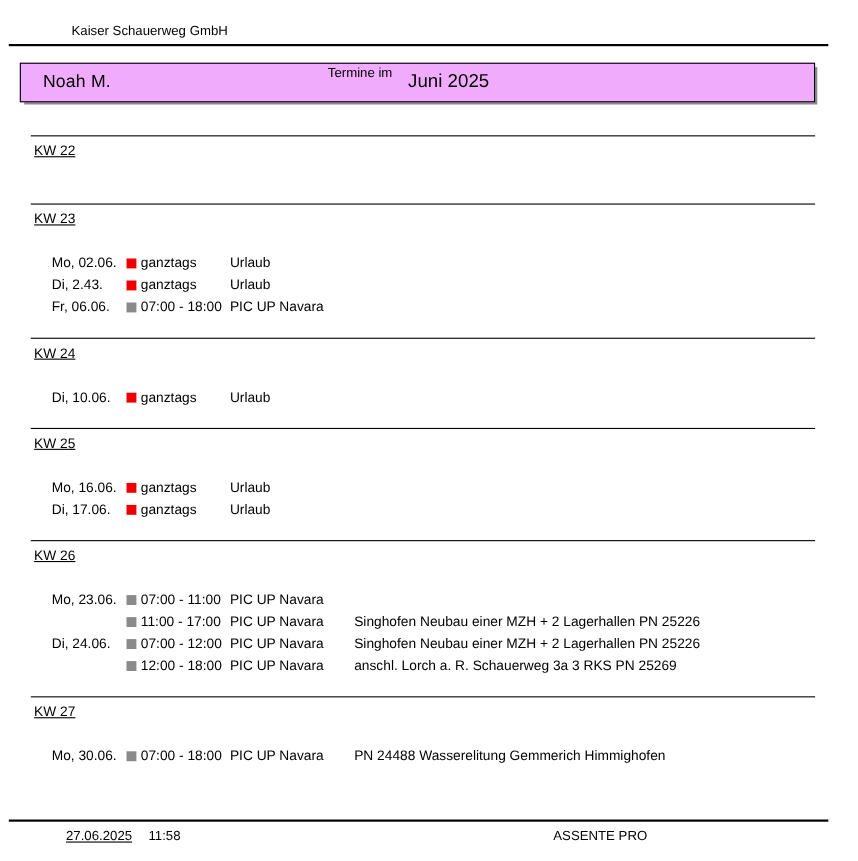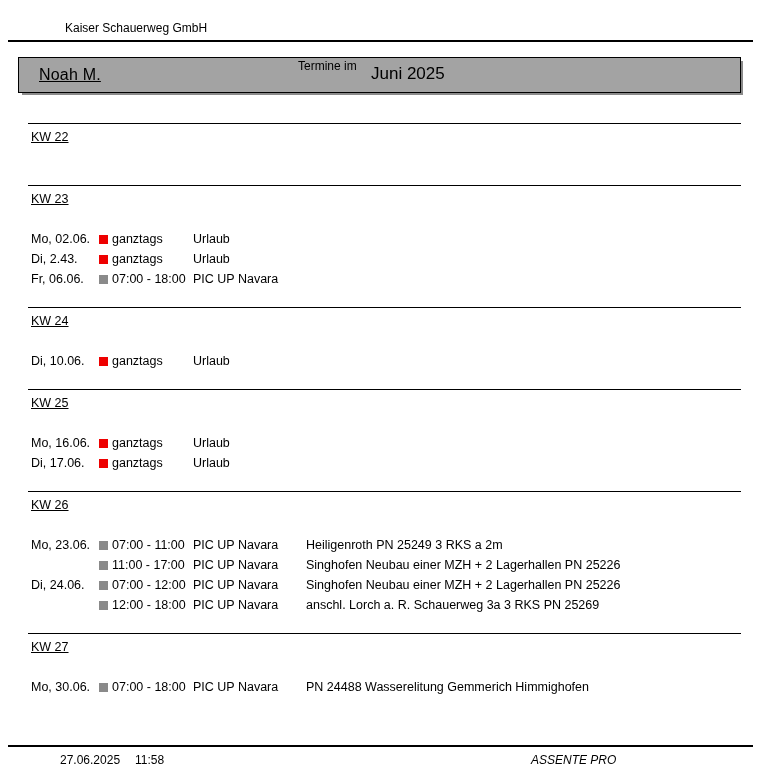--- a/index.html
+++ b/index.html
@@ -12,52 +12,51 @@
   }
   .company { margin: 21px 0 0 65px; font-size: 12px; line-height: 15px; }
   .header-rule { border: 0; border-top: 2px solid #000; margin: 4px 27px 0 8px; }
 
   .title-box {
     margin: 15px 39px 0 18px; height: 36px;
     border: 1.5px solid #000;
     box-shadow: 3px 3px 0 -1px #8a8a8a;
     position: relative;
     display: flex; align-items: center;
-    background: #a3a3a3;
-    text-decoration: underline;
+    background: #f0abfc;
   }
   .person { margin-left: 20px; font-size: 16px; letter-spacing: 0.2px; }
   .title-label { position: absolute; left: 279px; top: 1px; font-size: 12px; }
   .title-month { position: absolute; left: 352px; top: 6px; font-size: 17px; }
 
   .weeks { margin-top: 30px; }
   .week { padding-bottom: 18px; }
   .week-rule { border: 0; border-top: 1px solid #000; margin: 0 39px 0 28px; }
   .week-label {
     margin: 6px 0 0 31px; font-size: 12.5px; line-height: 15px;
     text-decoration: underline; width: fit-content;
   }
-  .entries { margin-top: 22px; }
+  .entries { margin-top: 22px; padding-left: 16px; }
   .entry {
     display: grid;
     grid-template-columns: 68px 13px 81px 113px auto;
     align-items: center;
     margin-left: 31px; height: 20px;
     font-size: 12.5px; white-space: nowrap;
   }
   .marker { width: 9px; height: 9px; display: inline-block; }
 
   .footer-rule {
     position: absolute; top: 745px; left: 8px; width: 745px;
     border: 0; border-top: 2px solid #000; margin: 0;
   }
   .footer { position: absolute; top: 753px; left: 0; width: 100%; font-size: 12px; }
-  .footer .f-date { position: absolute; left: 60px; }
+  .footer .f-date { position: absolute; left: 60px; text-decoration: underline; }
   .footer .f-time { position: absolute; left: 135px; }
-  .footer .f-app  { position: absolute; left: 531px; font-style: italic; }
+  .footer .f-app  { position: absolute; left: 503px; }
 </style>
 </head>
 <body>
 
 <div class="company">Kaiser Schauerweg GmbH</div>
 <hr class="header-rule">
 
 <div class="title-box">
   <span class="person">Noah M.</span>
   <span class="title-label">Termine im</span>
@@ -138,21 +137,20 @@
 
   <section class="week">
     <hr class="week-rule">
     <div class="week-label">KW 26</div>
     <div class="entries">
   <div class="entry">
     <span class="day">Mo, 23.06.</span>
     <span class="marker" style="background: rgb(138, 138, 138);"></span>
     <span class="time">07:00 - 11:00</span>
     <span class="resource">PIC UP Navara</span>
-    <span class="desc">Heiligenroth PN 25249 3 RKS a 2m</span>
   </div>
 
   <div class="entry">
     <span class="day"></span>
     <span class="marker" style="background: rgb(138, 138, 138);"></span>
     <span class="time">11:00 - 17:00</span>
     <span class="resource">PIC UP Navara</span>
     <span class="desc">Singhofen Neubau einer MZH + 2 Lagerhallen  PN 25226</span>
   </div>
 

